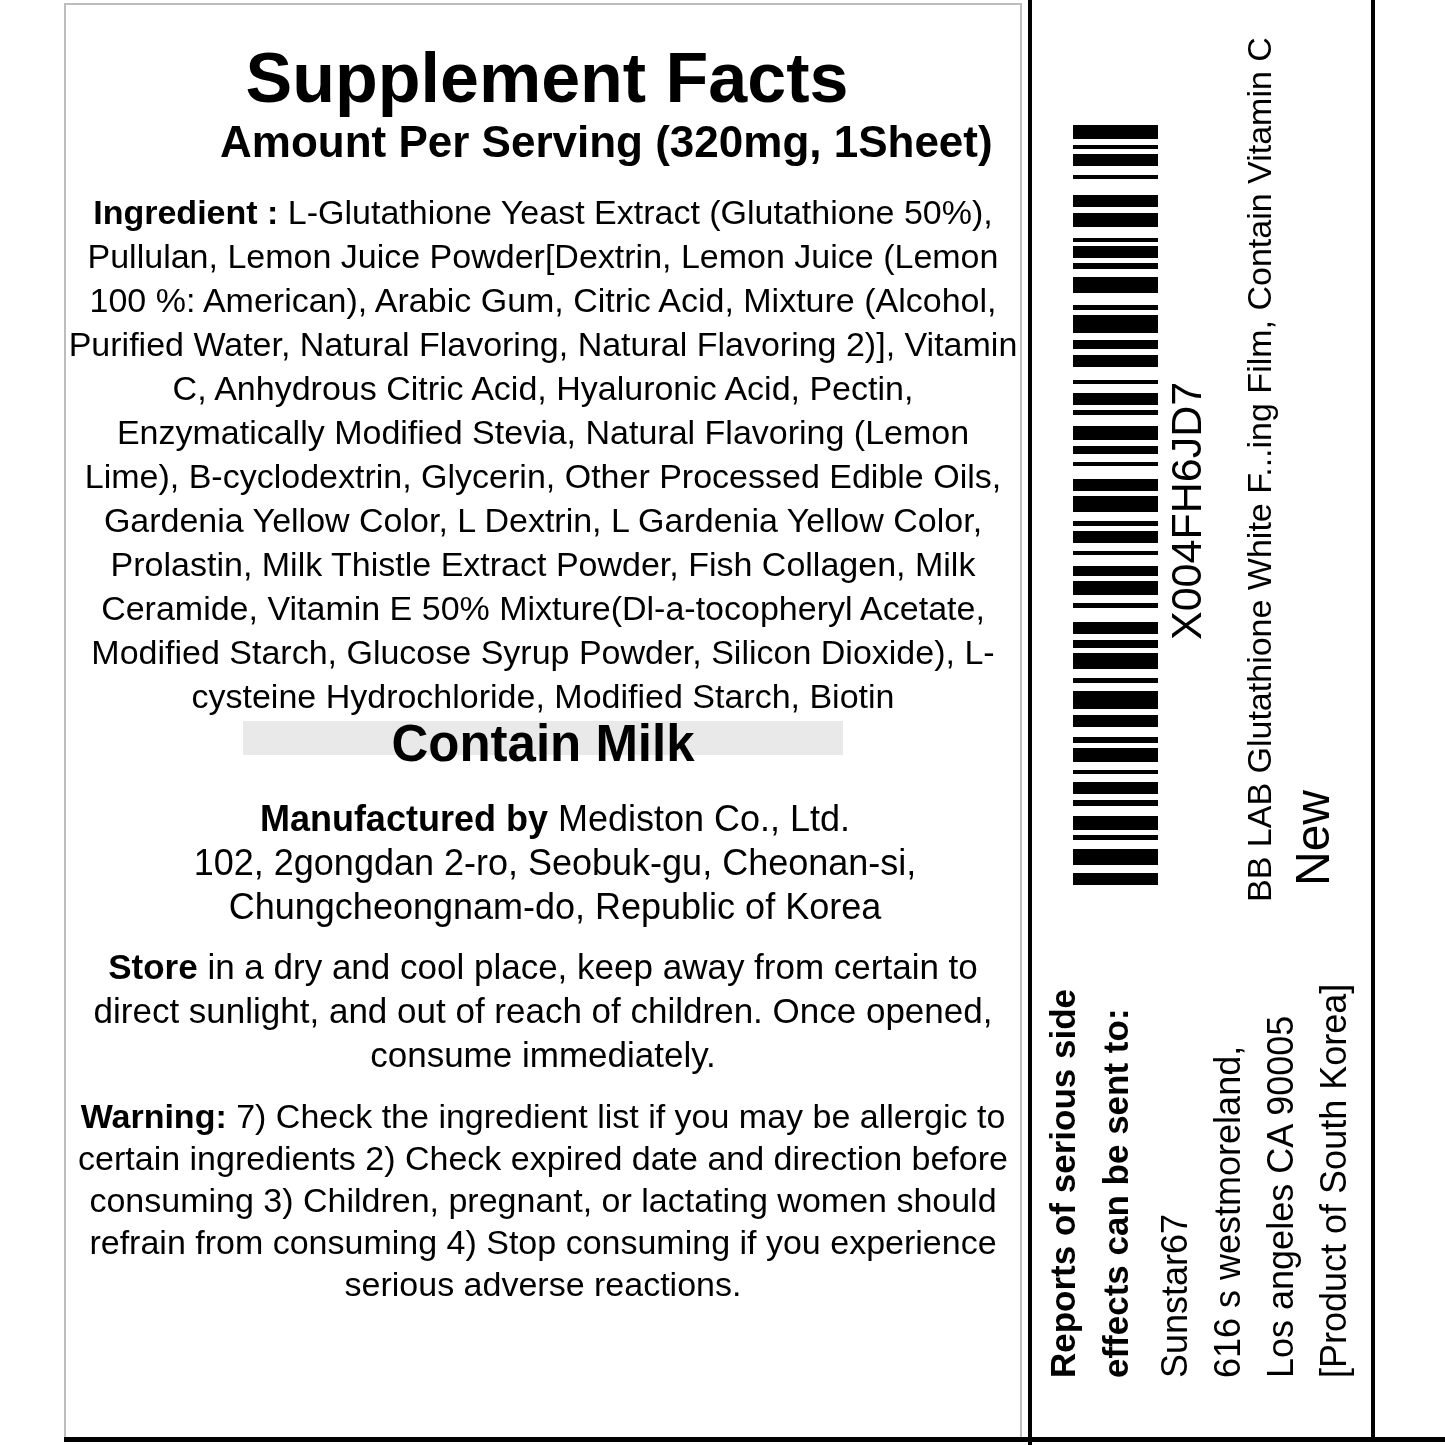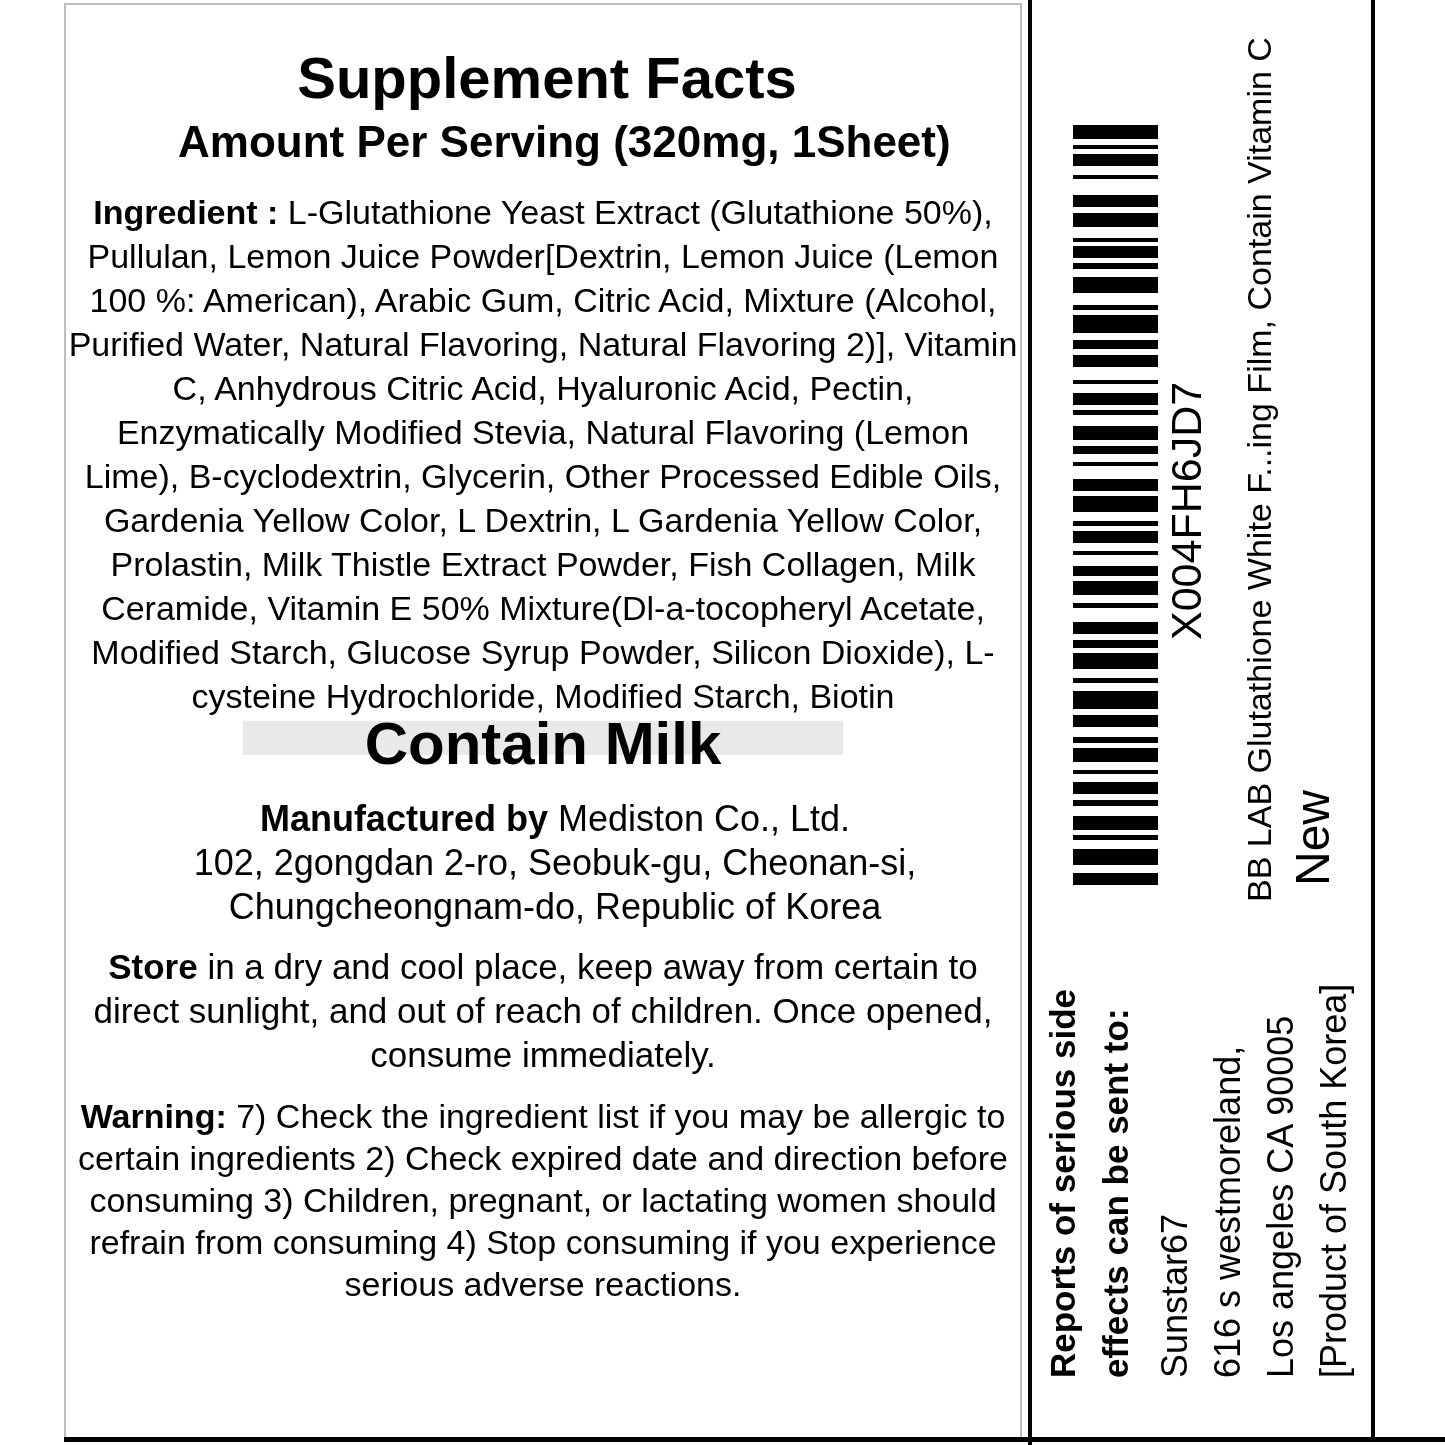--- a/index.html
+++ b/index.html
@@ -10,30 +10,30 @@
     font-family:"Liberation Sans", sans-serif;
     position:relative;
     overflow:hidden;
   }
   .panel {
     position:absolute; left:64px; top:3px;
     width:958px; height:1434px;
     border:2px solid #bdbdbd; border-bottom:none;
     text-align:center;
   }
-  .title { font-size:58px; font-weight:bold; line-height:80px; margin-top:33px; letter-spacing:0;padding-left:8px; }
+  .title { font-size:70px; font-weight:bold; line-height:80px; margin-top:33px; letter-spacing:0;padding-left:8px; }
   .serving { text-align:left; padding-left:88px; font-size:44px; line-height:48px; }
-  .amount  { text-align:left; padding-left:112px; font-size:44px; line-height:48px; font-weight:bold; }
+  .amount  { text-align:left; padding-left:112px; font-size:44px; line-height:48px; font-weight:bold;margin-left:42px; }
   .ingredients {
     font-size:34px; line-height:44px; margin-top:24px;
     white-space:pre-line; width:1100px; margin-left:-73px; text-align:center;
   }
   .milkband {
     margin:3px auto 0; width:600px; height:34px;
-    background:#e9e9e9; font-weight:bold; font-size:60px; line-height:46px;
+    background:#e9e9e9; font-weight:bold; font-size:51px; line-height:46px;
   }
   .manu    { margin-top:42px; font-size:36px; line-height:44px; white-space:pre-line;margin-left:24px; }
   .direction { margin-top:17px; font-size:35px; line-height:44px; white-space:pre-line; }
   .store   { margin-top:16px; font-size:35px; line-height:44px; white-space:pre-line; width:1100px; margin-left:-73px; }
   .warning { margin-top:18px; font-size:34px; line-height:42px; white-space:pre-line; width:1100px; margin-left:-73px; }
   b { font-weight:bold; }
 
   .vrule1 { position:absolute; left:1028px; top:0; width:4px; height:1445px; background:#000; }
   .vrule2 { position:absolute; left:1371px; top:0; width:4px; height:1440px; background:#000; }
   .bottombar { position:absolute; left:64px; top:1437px; width:1381px; height:5px; background:#000; }

